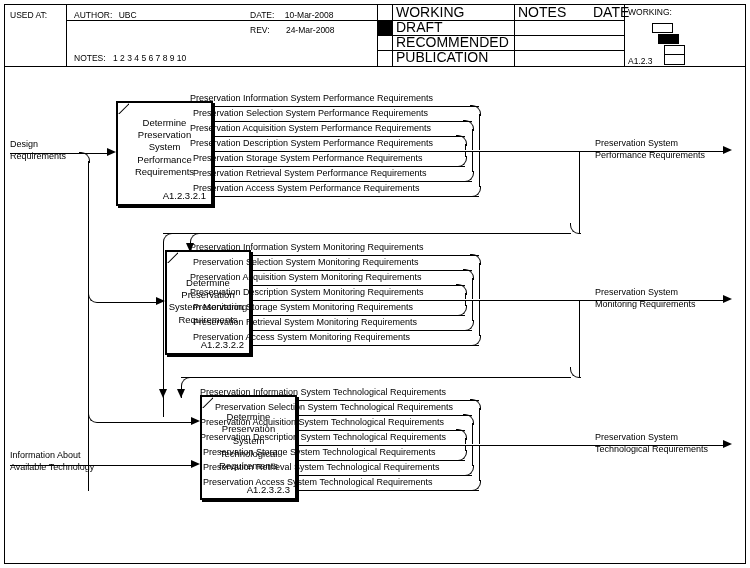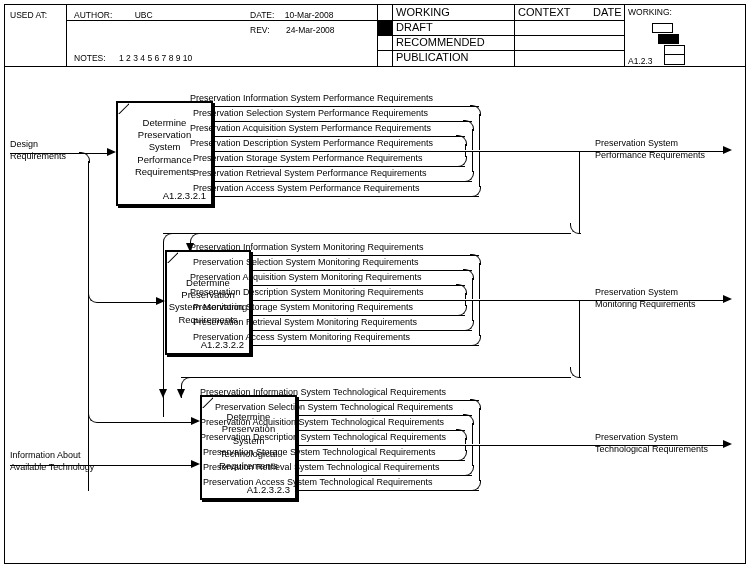--- a/index.html
+++ b/index.html
@@ -14,21 +14,21 @@
   .hcell{position:absolute;box-sizing:border-box;font-size:8.5px;line-height:11px;}
   .vline{position:absolute;background:#000;width:1px;}
   .hline{position:absolute;background:#000;height:1px;}
 
   .usedat{left:6px;top:6px;}
   .author{left:70px;top:6px;}
   .project{left:70px;top:21px;}
   .notes{left:70px;top:49px;}
   .date{left:246px;top:6px;}
   .rev{left:246px;top:21px;}
-  .statlab{left:2px;font-size:11px;}
+  .statlab{left:2px;font-size:14px;}
   .ctxlab{font-size:8.5px;}
 
   .blackbox{position:absolute;background:#000;}
   .ctxrect{position:absolute;border:1.4px solid #000;box-sizing:border-box;background:#fff;}
   .ctxrect.filled{background:#000;}
 
   
   .canvas{position:absolute;left:4px;top:67px;width:742px;height:444px;}
 
   
@@ -79,42 +79,42 @@
     <div class="vline" style="left:620px;top:0;height:62px;"></div>
 
     <div class="hline" style="left:373px;top:16px;width:247px;"></div>
     <div class="hline" style="left:373px;top:31px;width:247px;"></div>
     <div class="hline" style="left:373px;top:46px;width:247px;"></div>
     <div class="hline" style="left:62px;top:16px;width:311px;"></div>
 
     <div class="hcell usedat">USED AT:</div>
     <div class="hcell author">
       <span>AUTHOR:</span>
-      <span style="margin-left:20px;">UBC</span>
+      <span style="margin-left:4px;">UBC</span>
     </div>
     <div class="hcell notes">
       <span>NOTES:</span>
-      <span style="margin-left:11px;">1  2  3  4  5  6  7  8  9  10</span>
+      <span style="margin-left:5px;">1  2  3  4  5  6  7  8  9  10</span>
     </div>
     <div class="hcell date">
       <span>DATE:</span>
       <span style="margin-left:8px;">10-Mar-2008</span>
     </div>
     <div class="hcell rev">
       <span>REV:</span>
       <span style="margin-left:14px;">24-Mar-2008</span>
     </div>
 
     <div class="hcell statlab" style="left:392px;top:3px;">WORKING</div>
     <div class="hcell statlab" style="left:392px;top:18px;">DRAFT</div>
     <div class="hcell statlab" style="left:392px;top:33px;">RECOMMENDED</div>
     <div class="hcell statlab" style="left:392px;top:48px;">PUBLICATION</div>
     <div class="blackbox" style="left:374px;top:17px;width:14px;height:14px;"></div>
 
-    <div class="hcell statlab" style="left:514px;top:3px;">CONTEXT</div>
+    <div class="hcell statlab" style="left:514px;top:3px;">NOTES</div>
     <div class="hcell statlab" style="left:589px;top:3px;">DATE</div>
 
     <div class="hcell ctxlab" style="left:624px;top:3px;">WORKING:</div>
     <div class="ctxrect" style="left:648px;top:19px;width:21px;height:10px;"></div>
     <div class="ctxrect filled" style="left:654px;top:30px;width:21px;height:10px;"></div>
     <div class="ctxrect" style="left:660px;top:41px;width:21px;height:10px;"></div>
     <div class="hcell ctxlab" style="left:624px;top:52px;">A1.2.3</div>
     <div class="ctxrect" style="left:660px;top:50px;width:21px;height:11px;"></div>
   </div>
 

